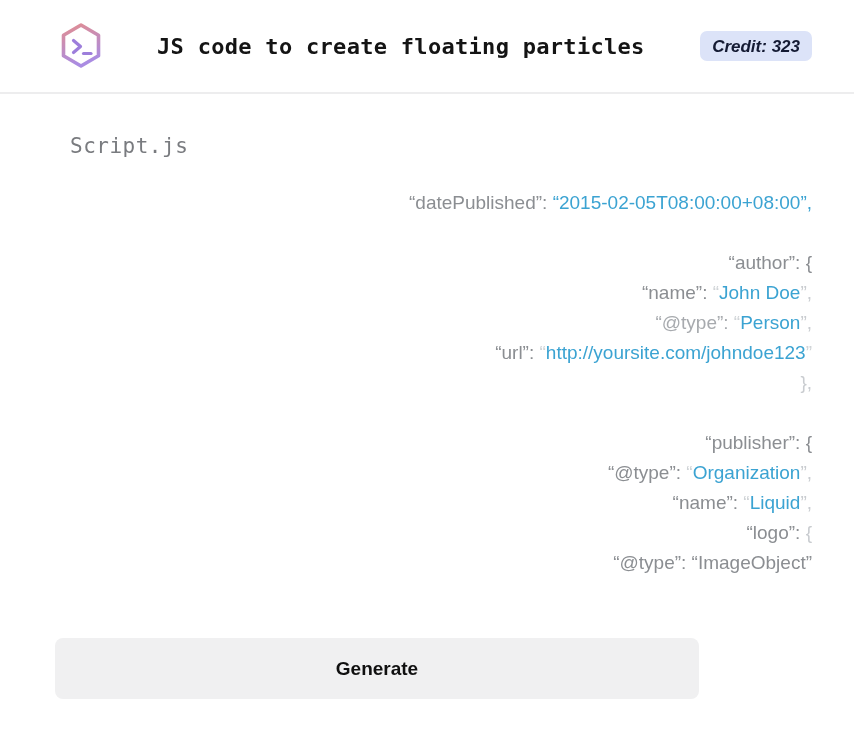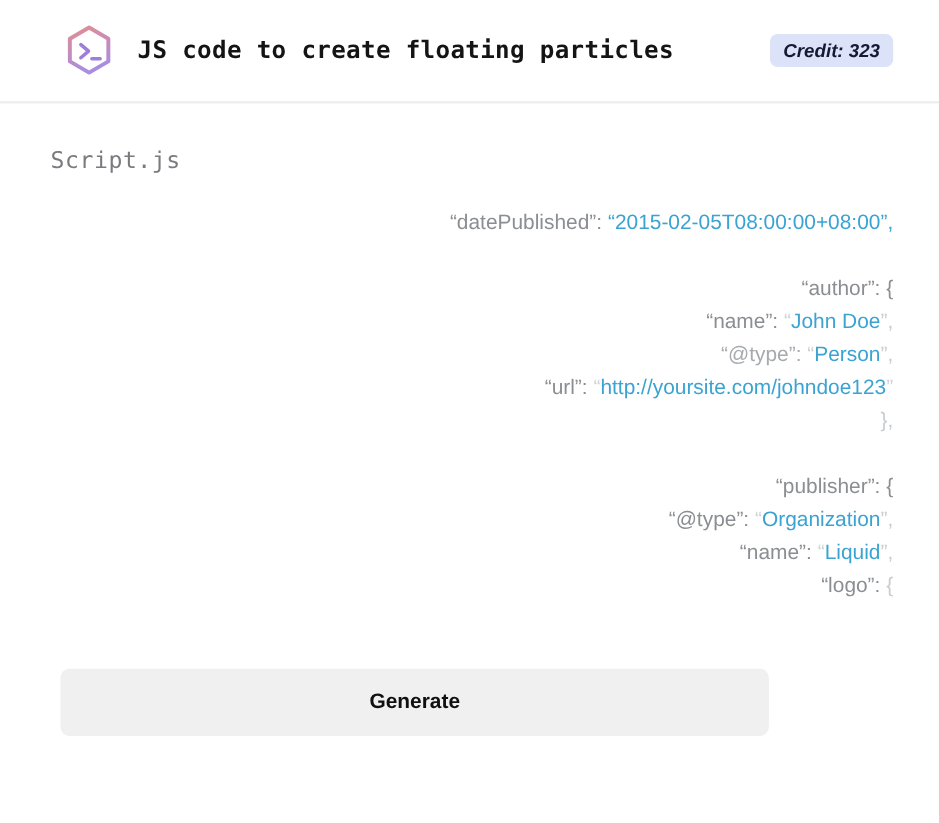--- a/index.html
+++ b/index.html
@@ -7,20 +7,21 @@
   body { font-family: "Liberation Sans", sans-serif; }
 
   
   header {
     height: 94px;
     display: flex;
     align-items: center;
     padding: 0 42px 0 55px;
     border-bottom: 2px solid var(--divider, #ededee);
     background: #ffffff;
+    gap: 32px;
   }
   .logo { width: 52px; height: 52px; margin-right: 18px; flex: none; }
   .logo .hex { fill: none; stroke: url(#logo-grad); stroke-width: 3.6; stroke-linejoin: round; }
   .logo .glyph { fill: none; stroke: var(--logo-glyph, #9d7edb); stroke-width: 3.2; stroke-linecap: round; stroke-linejoin: round; }
   .stop-top { stop-color: var(--logo-top, #e18e92); }
   .stop-bottom { stop-color: var(--logo-bottom, #aa8ce2); }
   .title {
     flex: 1;
     font-family: "DejaVu Sans Mono", monospace;
     font-weight: 700;
@@ -44,20 +45,21 @@
   
   main { padding: 38px 42px 0 46px; }
   .filename {
     font-family: "DejaVu Sans Mono", monospace;
     font-size: 21px;
     font-weight: 500;
     letter-spacing: 0.5px;
     color: #797b7f;
     height: 28px;
     line-height: 28px;
+    margin-left: 24px;
   }
   .code { margin-top: 28px; font-size: 19px; text-align: right; }
   .code-line { height: 30px; line-height: 30px; white-space: pre; }
   .seg-k  { color: var(--k,  #8b8e92); }
   .seg-kl { color: var(--kl, #a7aaae); }
   .seg-pl { color: var(--pl, #c9ccd0); }
   .seg-v  { color: var(--v,  #3ba3d2); }
   .seg-vq { color: var(--vq, #cfd3d6); }
 
   
@@ -103,15 +105,16 @@
       <div class="code-line" style="padding-left: 0px;"><span class="seg-k">“author”: {</span></div>
       <div class="code-line" style="padding-left: 44px;"><span class="seg-k">“name”</span><span class="seg-k">: </span><span class="seg-vq">“</span><span class="seg-v">John Doe</span><span class="seg-pl">”,</span></div>
       <div class="code-line" style="padding-left: 44px;"><span class="seg-kl">“@type”</span><span class="seg-kl">: </span><span class="seg-vq">“</span><span class="seg-v">Person</span><span class="seg-pl">”,</span></div>
       <div class="code-line" style="padding-left: 44px;"><span class="seg-k">“url”</span><span class="seg-k">: </span><span class="seg-vq">“</span><span class="seg-v">http://yoursite.com/johndoe123</span><span class="seg-vq">”</span></div>
       <div class="code-line" style="padding-left: 32px;"><span class="seg-pl">},</span></div>
       <div class="code-line" style="padding-left: 0px;"></div>
       <div class="code-line" style="padding-left: 0px; margin-left: 46px;"><span class="seg-k">“publisher”: {</span></div>
       <div class="code-line" style="padding-left: 30px;"><span class="seg-k">“@type”</span><span class="seg-k">: </span><span class="seg-vq">“</span><span class="seg-v">Organization</span><span class="seg-pl">”,</span></div>
       <div class="code-line" style="padding-left: 30px;"><span class="seg-k">“name”</span><span class="seg-k">: </span><span class="seg-vq">“</span><span class="seg-v">Liquid</span><span class="seg-pl">”,</span></div>
       <div class="code-line" style="padding-left: 30px;"><span class="seg-k">“logo”</span><span class="seg-k">: </span><span class="seg-pl">{</span></div>
+      <div class="code-line" style="padding-left: 47px;"><span class="seg-k">“@type”: “ImageObject”</span></div>
     </div>
   <button class="generate">Generate</button>
 </main>
 
 </body></html>

